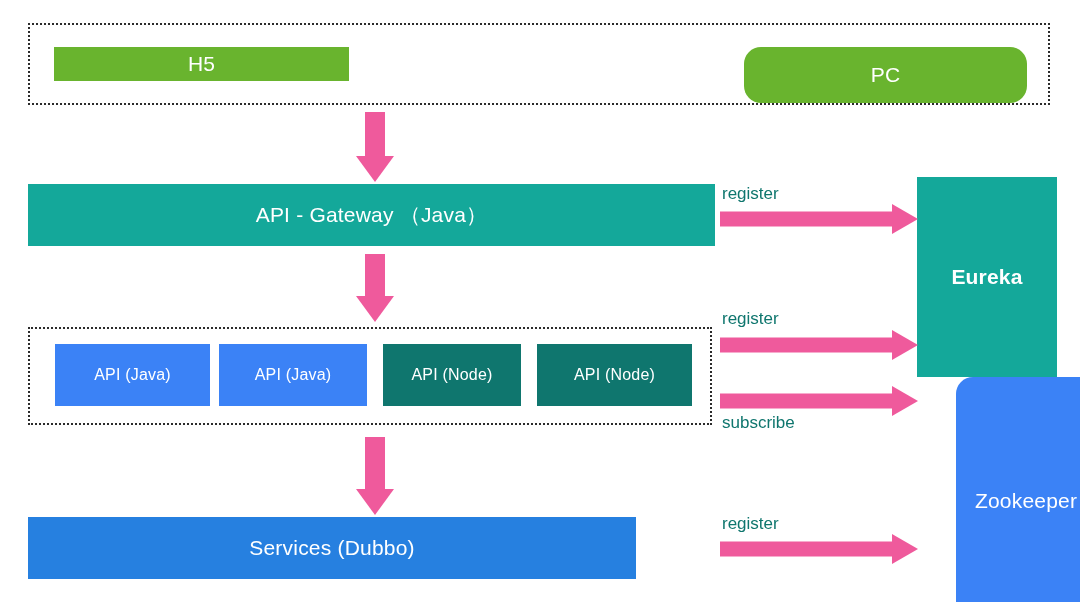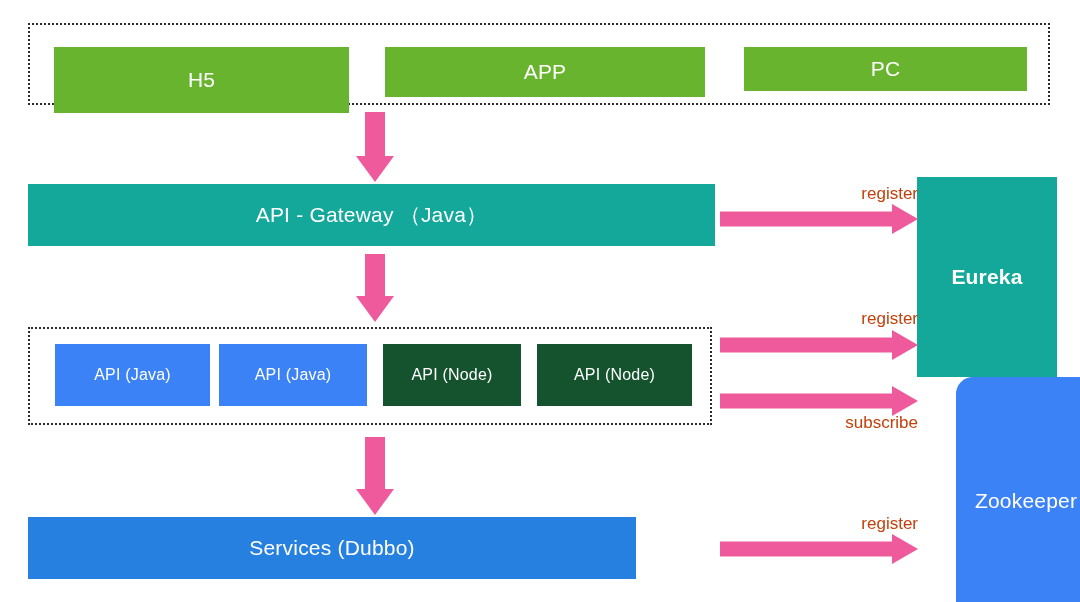--- a/index.html
+++ b/index.html
@@ -36,21 +36,21 @@
     color: #ffffff;
     text-align: center;
     line-height: 1.15;
     letter-spacing: 0.2px;
     user-select: none;
   }
 
   .node.green      { background: #69b42e; }
   .node.teal       { background: #14a89a; }
   .node.blue       { background: #3b82f6; }
-  .node.red        { background: #14532d; }
+  .node.red        { background: #0f766e; }
   .node.blue-deep  { background: #2680e0; }
 
   .client-box  { font-size: 21px; }
   .gateway-box { font-size: 21px; }
   .api-box     { font-size: 16px; }
   .services-box{ font-size: 21px; }
   .registry-box{ font-size: 21px; }
 
   
   .v-arrow {
@@ -98,42 +98,39 @@
     height: 0;
     border-top: 15px solid transparent;
     border-bottom: 15px solid transparent;
     border-left: 26px solid #ef5a9c;
   }
 
   
   .edge-label {
     position: absolute;
     font-size: 17px;
-    color: #c2410c;
-    text-align: right;
+    color: #0f766e;
+    text-align: left;
     white-space: nowrap;
     user-select: none;
   }
 </style>
 </head>
 <body>
 
 <div id="canvas">
 
   <div class="dotted-group" style="left:28px; top:23px; width:1022px; height:82px;"></div>
 
-  <div class="node green client-box" style="left:54px; top:47px; width:295px; height:66px;">
+  <div class="node green client-box" style="left:54px; top:47px; width:295px; height:34px;">
     <span>H5</span>
   </div>
 
-  <div class="node green client-box" style="left:385px; top:47px; width:320px; height:50px;">
-    <span>APP</span>
-  </div>
-
-  <div class="node green client-box" style="left:744px; top:47px; width:283px; height:44px;">
+
+  <div class="node green client-box" style="left:744px; top:47px; width:283px; height:56px;border-radius:17px;">
     <span>PC</span>
   </div>
 
   <div class="v-arrow" style="left:355px; top:112px; width:40px; height:70px;">
     <div class="shaft" style="height:48px;"></div>
     <div class="head"></div>
   </div>
 
   <div class="node teal gateway-box" style="left:28px; top:184px; width:687px; height:62px;">
     <span>API - Gateway （Java）</span>

